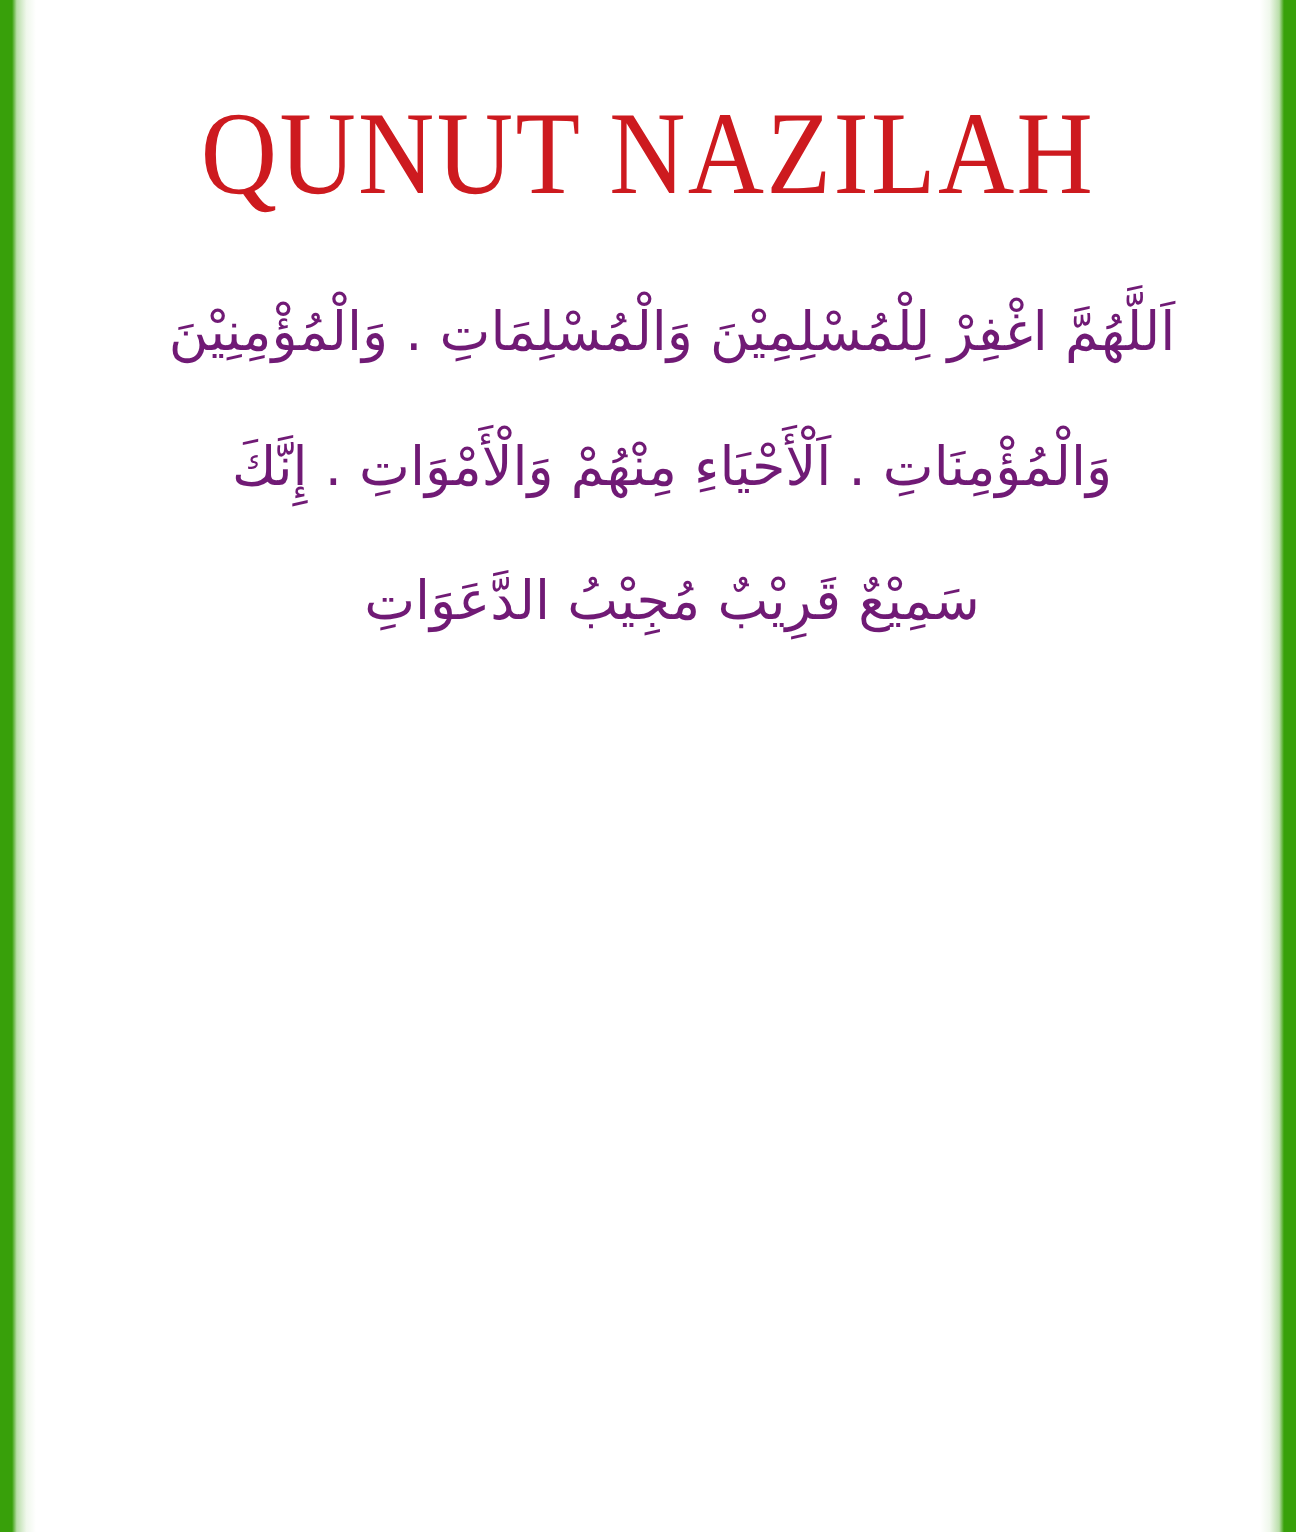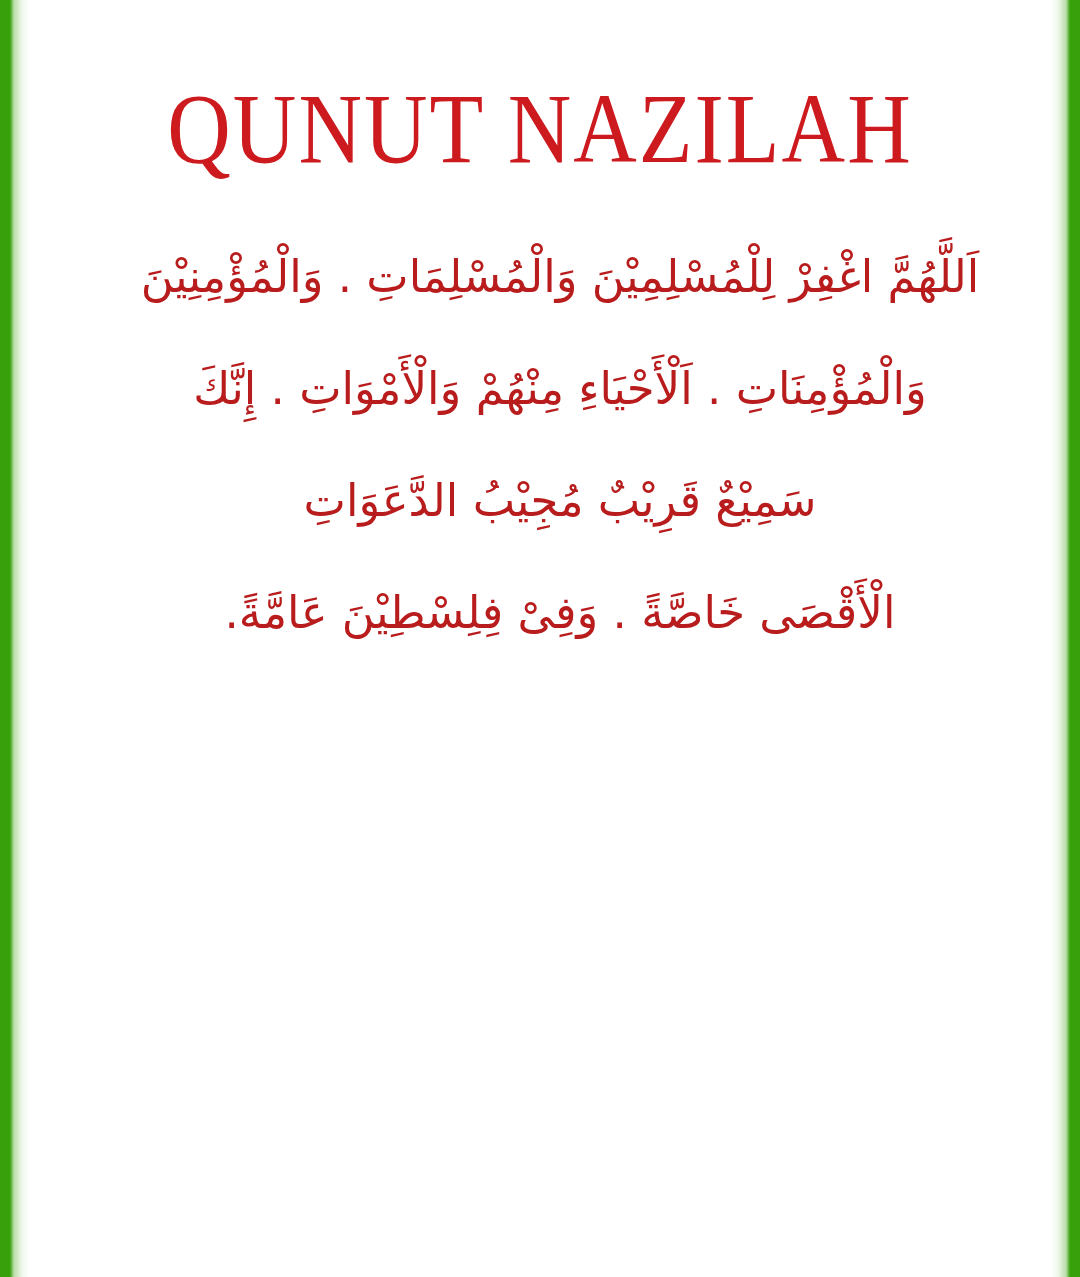--- a/index.html
+++ b/index.html
@@ -47,21 +47,21 @@
     letter-spacing: 2px;
     color: #cd1a1f;
     transform: scaleY(1.12);
     transform-origin: center top;
     white-space: nowrap;
   }
   .prayer {
     margin-top: 48px;
     direction: rtl;
     text-align: center;
-    color: #b91c1c;
+    color: #701a75;
     padding-left: 40px;
   }
   .prayer-line {
     font-family: "DejaVu Sans", sans-serif;
     font-size: 45px;
     line-height: 112px;
     white-space: nowrap;
   }
 </style>
 </head>
@@ -69,14 +69,13 @@
 
 <div class="edge left"></div>
 <div class="edge right"></div>
 
 <h1 class="page-title">QUNUT NAZILAH</h1>
 
 <div class="prayer" lang="ar" dir="rtl">
   <div class="prayer-line">اَللَّهُمَّ اغْفِرْ لِلْمُسْلِمِيْنَ وَالْمُسْلِمَاتِ . وَالْمُؤْمِنِيْنَ</div>
   <div class="prayer-line">وَالْمُؤْمِنَاتِ . اَلْأَحْيَاءِ مِنْهُمْ وَالْأَمْوَاتِ . إِنَّكَ</div>
   <div class="prayer-line">سَمِيْعٌ قَرِيْبٌ مُجِيْبُ الدَّعَوَاتِ</div>
-  <div class="prayer-line">الْأَقْصَى خَاصَّةً . وَفِىْ فِلِسْطِيْنَ عَامَّةً.</div>
 </div>
 
 </body></html>

